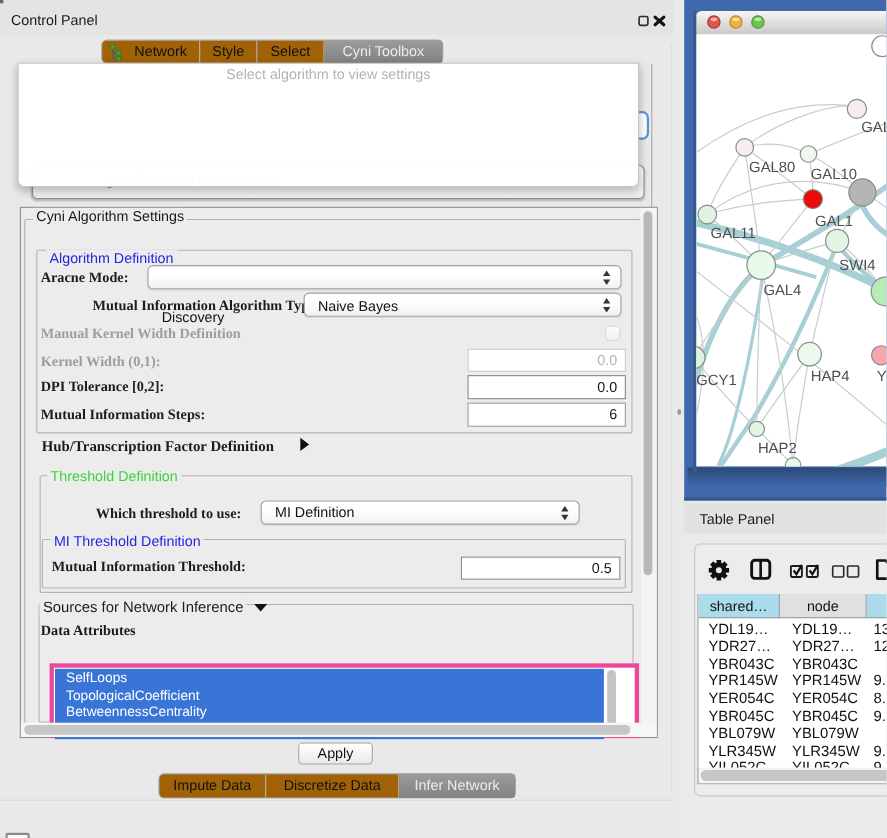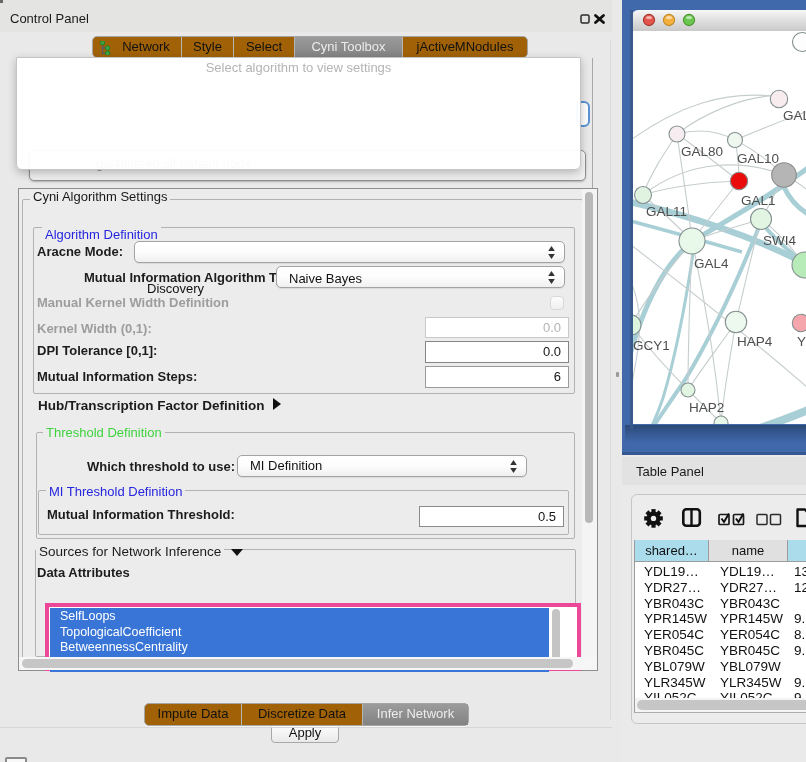--- a/index.html
+++ b/index.html
@@ -1,20 +1,20 @@
 <!DOCTYPE html>
 <html><head>
 <meta charset="utf-8">
 <style>
   html,body{margin:0;padding:0}
   body{width:806px;height:762px;position:relative;overflow:hidden;
        font-family:"Liberation Sans", sans-serif;background:#e9e9e9;}
   .abs{position:absolute;}
   .b{font-weight:bold;}
-  .lbl{position:absolute;font-size:13px;font-weight:bold;color:#1c1c1c;white-space:nowrap;}
+  .lbl{position:absolute;font-size:13px;font-weight:bold;color:#1c1c1c;white-space:nowrap;font-family:Liberation Serif, serif;}
   .dis{color:#9d9d9d;}
   .combo{position:absolute;border:1px solid #a3a3a3;border-radius:5px;
      background:linear-gradient(#ffffff,#fdfdfd 48%,#f0f0f0 100%);
      box-shadow:0 1px 1px rgba(0,0,0,0.08);}
   .combo .ct{position:absolute;left:12px;top:0;font-size:13px;color:#111;white-space:nowrap;}
   .arr{position:absolute;right:8px;width:9px;}
   .field{position:absolute;background:#fff;font-size:13px;color:#141414;
      text-align:right;white-space:nowrap;}
   .grp{position:absolute;border:1px solid #b2b2b2;border-radius:2px;}
   .gt{position:absolute;top:-8px;font-size:13px;background:#ececec;padding:0 3px;white-space:nowrap;line-height:15px;}
@@ -43,21 +43,20 @@
     <svg style="position:absolute;left:5px;top:4px;" width="14" height="14" viewBox="0 0 14 14">
       <path d="M4.5 2 L4.5 12.3 L7.5 12.3 M4.5 7 L7.5 7" stroke="#5a5a6a" stroke-width="1.3" fill="none"></path>
       <circle cx="4.5" cy="1.8" r="2.3" fill="#3aa344" stroke="#1f7a1f" stroke-width="0.8"></circle>
       <circle cx="9.6" cy="7" r="2.3" fill="#3aa344" stroke="#1f7a1f" stroke-width="0.8"></circle>
       <circle cx="9.6" cy="12.3" r="2.3" fill="#3aa344" stroke="#1f7a1f" stroke-width="0.8"></circle>
     </svg>
     <span style="margin-left:18px;">Network</span></div>
   <div class="t" style="width:51px;">Style</div>
   <div class="t" style="width:60px;">Select</div>
   <div class="t sel" style="width:107px;">Cyni Toolbox</div>
-  <div class="t" style="width:124px;">jActiveMNodules</div>
 </div>
 
 <div class="abs" style="left:576px;top:101px;width:10px;height:22px;border:2px solid #5b93d5;border-radius:6px;background:#fff;"></div>
 <div class="abs" style="left:29px;top:150px;width:555px;height:29px;border:1px solid #909090;border-radius:5px;background:linear-gradient(#fff,#ededed);overflow:hidden;box-shadow:0 1px 2px rgba(0,0,0,0.25);">
   <div style="position:absolute;left:66px;top:5px;font-size:13px;color:#8a8a8a;">gal4filtered.sif default node</div>
 </div>
 <div class="abs" style="left:592px;top:58px;width:1px;height:130px;background:#a8a8a8;"></div>
 
 <div class="abs" style="left:18px;top:188px;width:580px;height:483px;background:#ececec;border:1px solid #8e8e8e;box-sizing:border-box;"></div>
 
@@ -87,21 +86,21 @@
   </svg>
 </div>
 
 <div class="lbl dis" style="left:37px;top:295px;">Manual Kernel Width Definition</div>
 <div class="abs" style="left:550px;top:296px;width:12px;height:12px;border:1px solid #d8d8d8;border-radius:4px;background:linear-gradient(#fdfdfd,#efefef);"></div>
 
 <div class="lbl dis" style="left:37px;top:321px;">Kernel Width (0,1):</div>
 <div class="field" style="left:425px;top:317px;width:135px;height:19px;border:1px solid #c9c9c9;
    color:#b3b3b3;line-height:19px;padding-right:7px;">0.0</div>
 
-<div class="lbl" style="left:37px;top:343px;">DPI Tolerance [0,1]:</div>
+<div class="lbl" style="left:37px;top:343px;">DPI Tolerance [0,2]:</div>
 <div class="field" style="left:425px;top:341px;width:135px;height:20px;border:1px solid #858585;
    line-height:20px;padding-right:7px;">0.0</div>
 
 <div class="lbl" style="left:37px;top:369px;">Mutual Information Steps:</div>
 <div class="field" style="left:425px;top:366px;width:135px;height:20px;border:1px solid #9a9a9a;
    line-height:20px;padding-right:7px;">6</div>
 
 <div class="lbl" style="left:38px;top:398px;font-size:13.5px;">Hub/Transcription Factor Definition</div>
 <svg class="abs" style="left:272px;top:397px;" width="10" height="14" viewBox="0 0 10 14">
   <path d="M1 1 L9 7 L1 13 Z" fill="#111"></path>
@@ -138,21 +137,21 @@
   <div style="position:absolute;left:11px;top:2px;font-size:12.5px;color:#fff;line-height:15.6px;white-space:nowrap;">SelfLoops<br>TopologicalCoefficient<br>BetweennessCentrality<br>gal4RGexp</div>
   <div style="position:absolute;left:503px;top:2px;width:8px;height:53px;background:#c4c4c4;border-radius:4px;"></div>
 </div>
 
 <div class="abs" style="left:582px;top:189px;width:15px;height:468px;background:#f4f4f4;"></div>
 <div class="abs" style="left:585px;top:192px;width:8px;height:331px;background:#b8b8b8;border-radius:4px;"></div>
 <div class="abs" style="left:19px;top:657px;width:578px;height:13px;background:#f6f6f6;"></div>
 <div class="abs" style="left:22px;top:659px;width:551px;height:9px;background:#c6c6c6;border-radius:5px;"></div>
 
 <div class="abs" style="left:271px;top:675px;width:66px;height:18px;border:1px solid #a8a8a8;border-radius:4px;
-     background:linear-gradient(#ffffff,#e9e9e9);text-align:center;font-size:13px;line-height:18px;color:#111;margin-top:48px;">Apply</div>
+     background:linear-gradient(#ffffff,#e9e9e9);text-align:center;font-size:13px;line-height:18px;color:#111;">Apply</div>
 
 <div class="tabstrip" style="left:144px;top:703px;height:21px;">
   <div class="t" style="width:96px;">Impute Data</div>
   <div class="t" style="width:120px;">Discretize Data</div>
   <div class="t sel" style="width:105px;">Infer Network</div>
 </div>
 
 <div class="abs" style="left:5px;top:757px;width:18px;height:12px;border:2px solid #8a8a8a;border-radius:2px;background:#f8f8f8;"></div>
 
 <div class="abs" style="left:0;top:727px;width:612px;height:1px;background:#d6d6d6;"></div>
@@ -301,21 +300,21 @@
     <rect x="126.5" y="7.5" width="10" height="10" rx="1"></rect>
   </g>
 
   <path d="M153.5 2.5 L161 2.5 L166 8 L166 19 L153.5 19 Z" fill="none" stroke="#111" stroke-width="2.4" stroke-linejoin="round"></path>
 </svg>
 
 <div class="abs" style="left:634px;top:540px;width:172px;height:158px;background:#fff;border-left:1px solid #9c9c9c;overflow:hidden;">
   <div style="position:absolute;left:0;top:0;width:74px;height:22px;background:#aadcec;border-right:1px solid #9c9c9c;border-bottom:1px solid #9c9c9c;
       text-align:center;font-size:13px;line-height:22px;color:#111;box-sizing:border-box;">shared…</div>
   <div style="position:absolute;left:74px;top:0;width:79px;height:22px;background:#e0e0e0;border-right:1px solid #9c9c9c;border-bottom:1px solid #9c9c9c;
-      text-align:center;font-size:13px;line-height:22px;color:#111;box-sizing:border-box;">name</div>
+      text-align:center;font-size:13px;line-height:22px;color:#111;box-sizing:border-box;">node</div>
   <div style="position:absolute;left:153px;top:0;width:25px;height:22px;background:#aadcec;border-bottom:1px solid #9c9c9c;box-sizing:border-box;"></div>
   <div style="position:absolute;left:9px;top:24px;font-size:13.5px;color:#111;line-height:15.8px;white-space:nowrap;">
      YDL19…<br>YDR27…<br>YBR043C<br>YPR145W<br>YER054C<br>YBR045C<br>YBL079W<br>YLR345W<br>YIL052C</div>
   <div style="position:absolute;left:85px;top:24px;font-size:13.5px;color:#111;line-height:15.8px;white-space:nowrap;">
      YDL19…<br>YDR27…<br>YBR043C<br>YPR145W<br>YER054C<br>YBR045C<br>YBL079W<br>YLR345W<br>YIL052C</div>
   <div style="position:absolute;left:159px;top:24px;font-size:13.5px;color:#111;line-height:15.8px;white-space:nowrap;">
      13<br>12<br><br>9.<br>8.<br>9.<br><br>9.<br>9.</div>
 </div>
 
 <div class="abs" style="left:634px;top:698px;width:172px;height:14px;background:#f4f4f4;border-left:1px solid #9c9c9c;border-bottom:1px solid #adadad;"></div>

